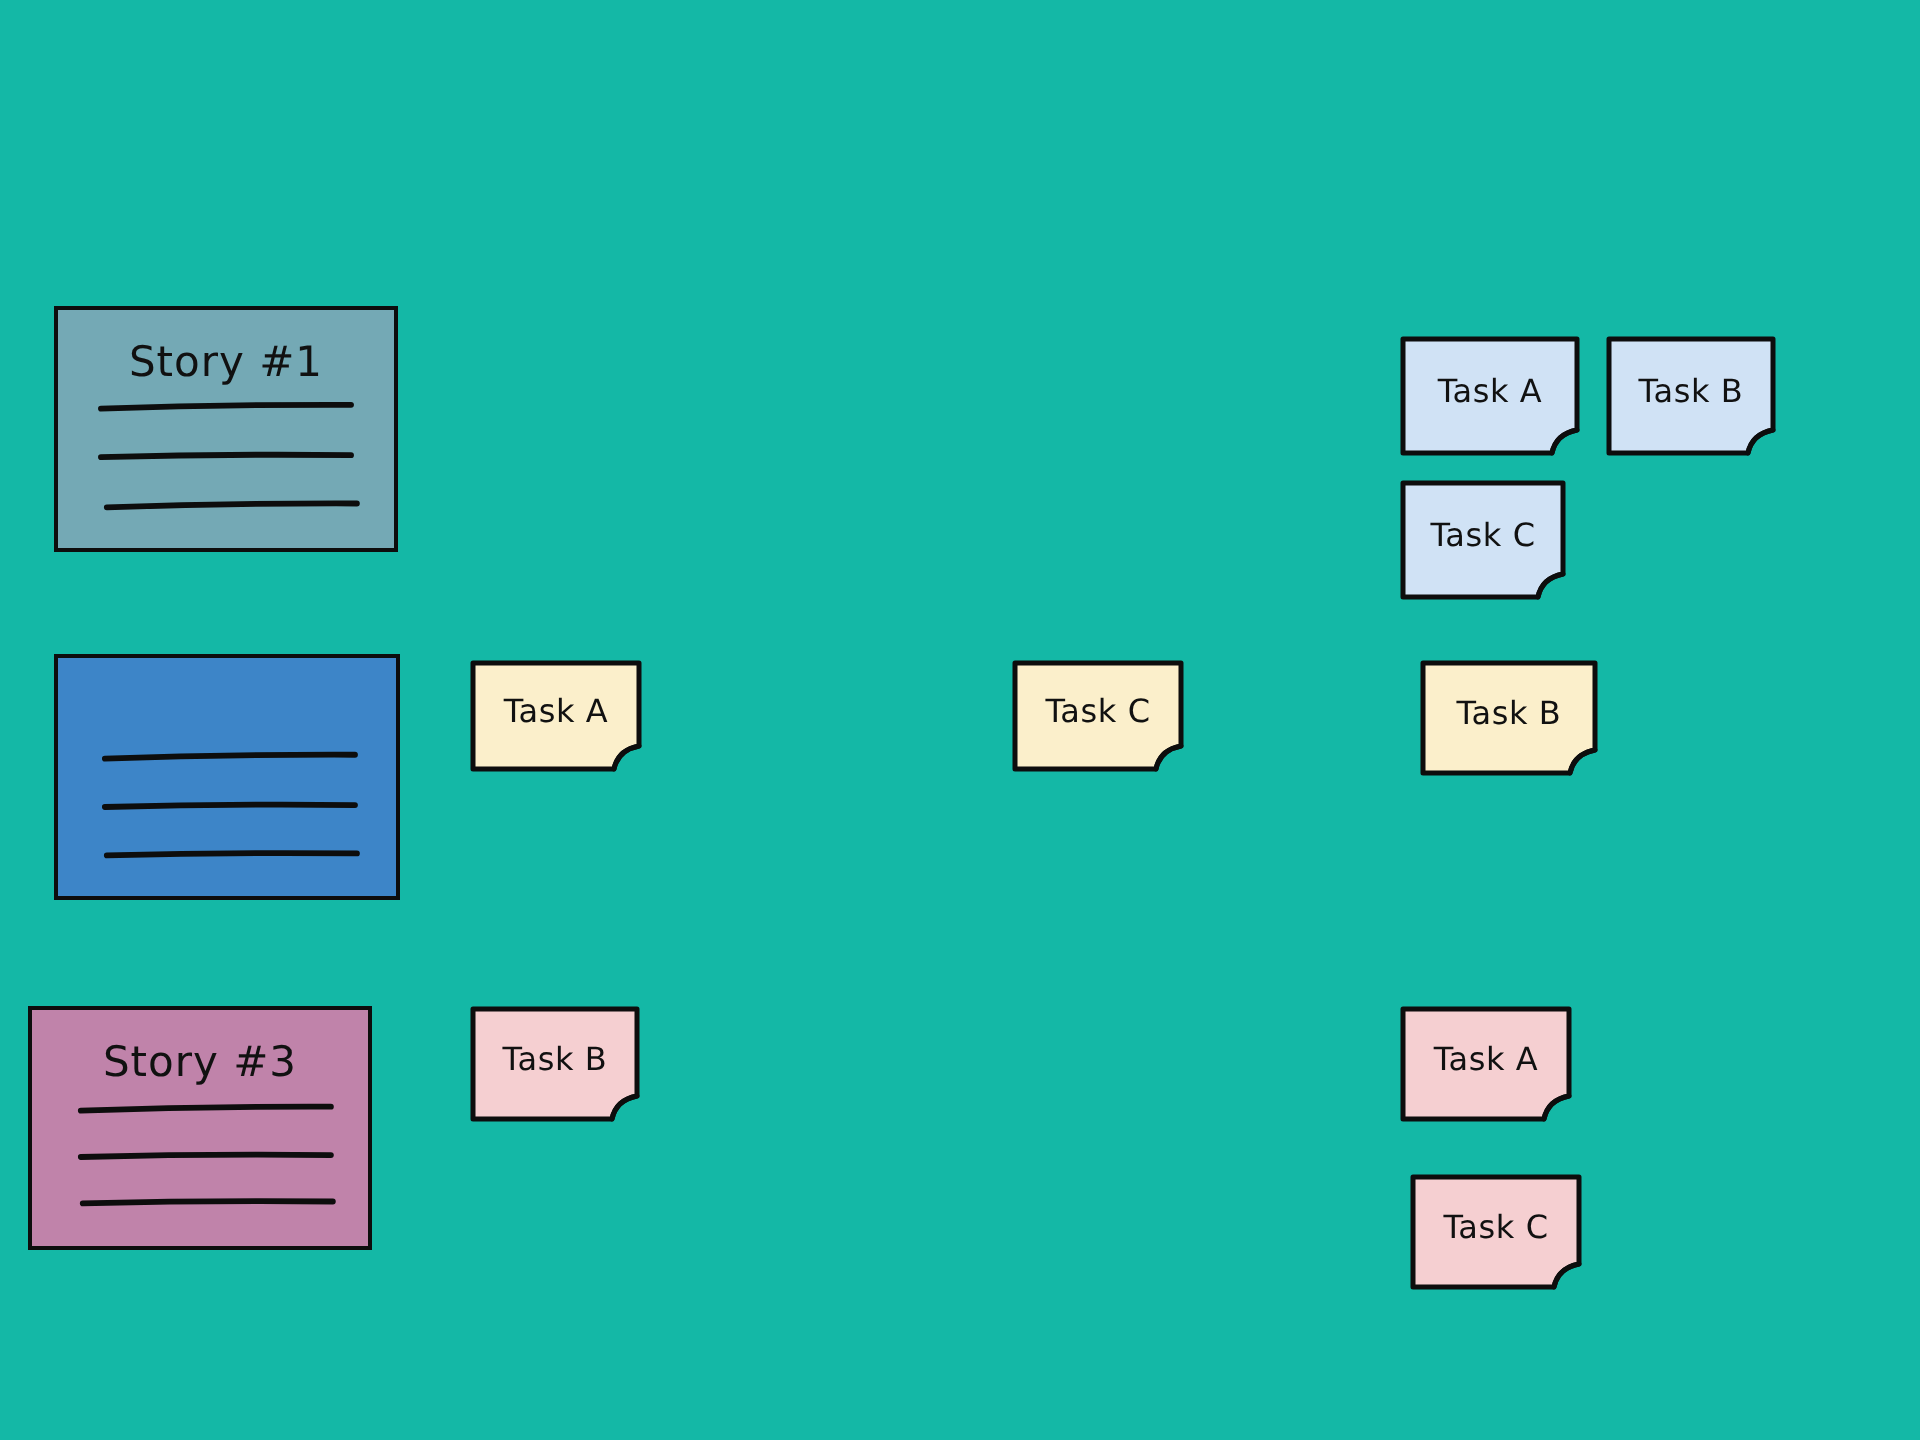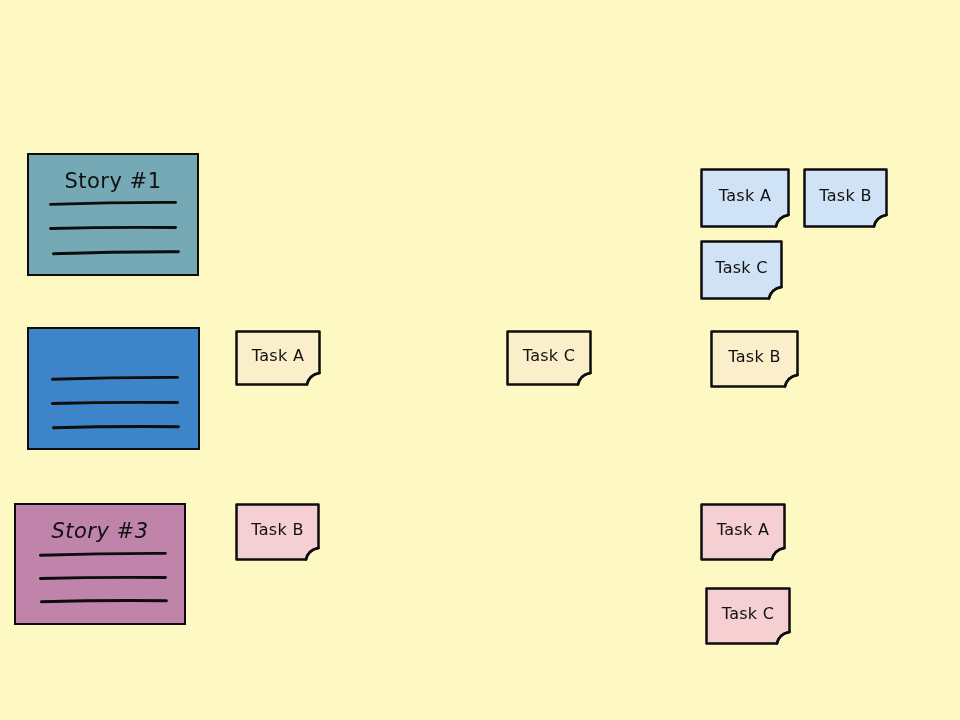--- a/index.html
+++ b/index.html
@@ -70,21 +70,21 @@
     font-family: "DejaVu Sans", sans-serif;
     font-weight: 400;
     white-space: nowrap;
     margin-bottom: 6px;
     letter-spacing: 0.3px;
   }
 </style>
 </head>
 <body>
 
-<div id="board" style="background: #fef9c3; width: 960px; height: 720px;">
+<div id="board" style="background: #14b8a6; width: 960px; height: 720px;">
     <div class="story-card" style="left: 27px; top: 153px; width: 172px; height: 123px; background: rgb(116, 169, 181); border-color: rgb(13, 13, 13);">
       <div class="story-title" style="top: 14px; font-size: 21px; color: rgb(17, 17, 17);">Story #1</div>
       <svg class="story-lines" viewBox="0 0 172 123" preserveAspectRatio="none">
         <path d="M 22 51 Q 86 48.8 150 49" stroke="#0d0d0d" stroke-width="3" stroke-linecap="round" fill="none"></path>
         <path d="M 22 76 Q 86 74.3 150 75" stroke="#0d0d0d" stroke-width="3" stroke-linecap="round" fill="none"></path>
         <path d="M 25 102 Q 89 99.8 153 100" stroke="#0d0d0d" stroke-width="3" stroke-linecap="round" fill="none"></path>
       </svg>
     </div>
     <div class="sticky" style="left: 700px; top: 168px; width: 90px; height: 60px;">
       <svg class="sticky-shape" viewBox="0 0 90 60" preserveAspectRatio="none">
@@ -128,21 +128,21 @@
       </svg>
       <span class="sticky-label" style="font-size: 16px; color: rgb(17, 17, 17);">Task C</span>
     </div>
     <div class="sticky" style="left: 710px; top: 330px; width: 89px; height: 58px;">
       <svg class="sticky-shape" viewBox="0 0 89 58" preserveAspectRatio="none">
         <path d="M 1.5 1.5 L 87.5 1.5 L 87.5 45 Q 77 47 75 56.5 L 1.5 56.5 Z" fill="#fbefcb" stroke="#0d0d0d" stroke-width="2.5" stroke-linejoin="round"></path>
         <path d="M 87.5 45 Q 77 47 75 56.5" fill="none" stroke="#0d0d0d" stroke-width="2.5" stroke-linecap="round"></path>
       </svg>
       <span class="sticky-label" style="font-size: 16px; color: rgb(17, 17, 17);">Task B</span>
     </div>
-    <div class="story-card" style="left: 14px; top: 503px; width: 172px; height: 122px; background: rgb(192, 131, 170); border-color: rgb(13, 13, 13); font-style: italic;">
+    <div class="story-card" style="left: 14px; top: 503px; width: 172px; height: 122px; background: rgb(192, 131, 170); border-color: rgb(13, 13, 13);">
       <div class="story-title" style="top: 14px; font-size: 21px; color: rgb(17, 17, 17);">Story #3</div>
       <svg class="story-lines" viewBox="0 0 172 122" preserveAspectRatio="none">
         <path d="M 25 52 Q 89 49.8 153 50" stroke="#0d0d0d" stroke-width="3" stroke-linecap="round" fill="none"></path>
         <path d="M 25 76 Q 89 74.3 153 75" stroke="#0d0d0d" stroke-width="3" stroke-linecap="round" fill="none"></path>
         <path d="M 26 100 Q 90 98.3 154 99" stroke="#0d0d0d" stroke-width="3" stroke-linecap="round" fill="none"></path>
       </svg>
     </div>
     <div class="sticky" style="left: 235px; top: 503px; width: 85px; height: 58px;">
       <svg class="sticky-shape" viewBox="0 0 85 58" preserveAspectRatio="none">
         <path d="M 1.5 1.5 L 83.5 1.5 L 83.5 45 Q 73 47 71 56.5 L 1.5 56.5 Z" fill="#f5cfd1" stroke="#0d0d0d" stroke-width="2.5" stroke-linejoin="round"></path>

